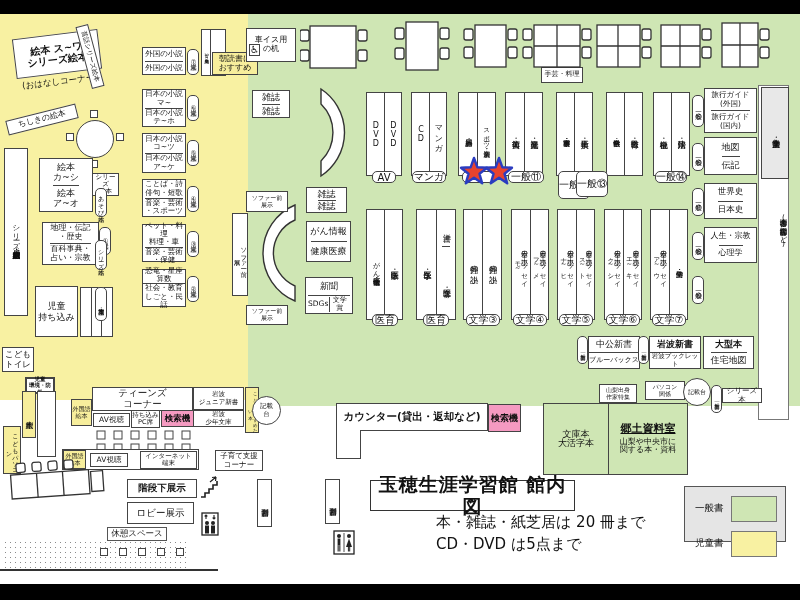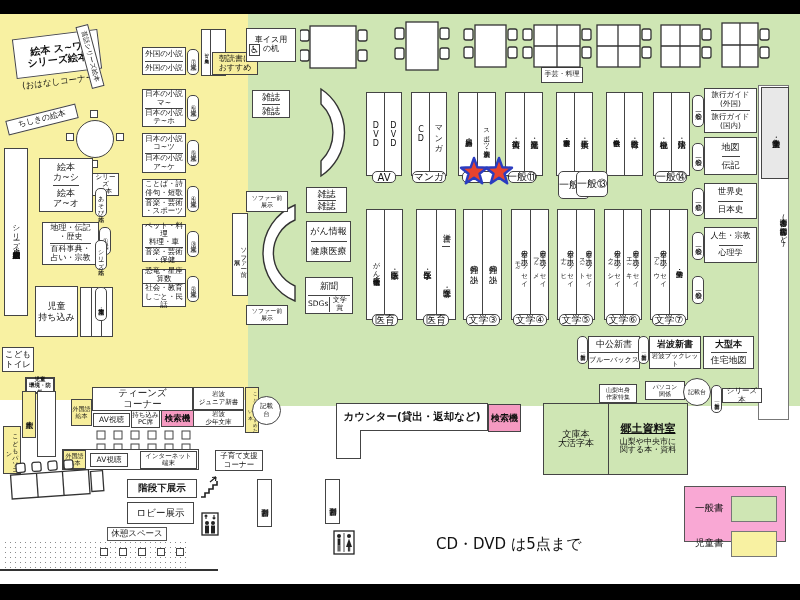--- a/index.html
+++ b/index.html
@@ -232,21 +232,21 @@
   <div class="abs tag" style="left:412px;top:171px;width:34px;height:12px">マンガ</div>
   <div class="abs pair" style="left:458px;top:92px;width:38px;height:84px">
     <div class="cell v" style="font-size:7px">日本語・外国語</div>
     <div class="cell v" style="font-size:6.5px">スポーツ・音楽・演劇</div>
   </div>
   <div class="abs tag" style="left:462px;top:171px;width:32px;height:12px"></div>
   <div class="abs pair" style="left:505px;top:92px;width:38px;height:84px">
     <div class="cell v">芸術・美術</div>
     <div class="cell v">観光・産業</div>
   </div>
-  <div class="abs tag" style="left:508px;top:171px;width:28px;height:12px">一般⑪</div>
+  <div class="abs tag" style="left:508px;top:171px;width:36px;height:12px">一般⑪</div>
   <div class="abs pair" style="left:556px;top:92px;width:37px;height:84px">
     <div class="cell v" style="font-size:7px">手芸・料理・家事</div>
     <div class="cell v">技術・工業</div>
   </div>
   <div class="abs tag" style="left:558px;top:171px;width:32px;height:28px">一般⑫</div>
   <div class="abs pair" style="left:606px;top:92px;width:37px;height:84px">
     <div class="cell v" style="font-size:7px">数学・自然科学</div>
     <div class="cell v">民俗・教育</div>
   </div>
   <div class="abs tag" style="left:576px;top:171px;width:32px;height:26px">一般⑬</div>
@@ -458,21 +458,23 @@
         <rect x="4.6" y="8.5" width="2.8" height="7"></rect>
         <rect x="4.6" y="15.5" width="1.1" height="6"></rect>
         <rect x="6.3" y="15.5" width="1.1" height="6"></rect>
       <circle cx="16" cy="6" r="2"></circle>
         <path d="M16,8.5 L19,17 h-6 Z"></path>
         <rect x="14.9" y="16" width="1" height="5.5"></rect>
         <rect x="16.2" y="16" width="1" height="5.5"></rect>
     </g>
   </svg>
 
+  <div class="abs bx" style="left:370px;top:480px;width:205px;height:31px;font-size:19px;font-weight:bold;border:1.5px solid #333;letter-spacing:1px">玉穂生涯学習館 館内図</div>
+  <div class="abs nb" style="left:436px;top:513px;width:230px;font-size:15px">本・雑誌・紙芝居は 20 冊まで</div>
   <div class="abs nb" style="left:436px;top:535px;width:230px;font-size:15px">CD・DVD は5点まで</div>
 
-  <div class="abs" style="left:684px;top:486px;width:102px;height:56px;background:#f9a8d4;border:1.5px solid #555;box-sizing:border-box">
+  <div class="abs" style="left:684px;top:486px;width:102px;height:56px;background:#e5e5e5;border:1.5px solid #555;box-sizing:border-box">
     <span class="abs nb" style="left:10px;top:15px;font-size:9.5px">一般書</span>
     <div class="abs zg" style="left:46px;top:9px;width:46px;height:26px;border:1px solid #777"></div>
     <span class="abs nb" style="left:10px;top:50px;font-size:9.5px">児童書</span>
     <div class="abs zy" style="left:46px;top:44px;width:46px;height:26px;border:1px solid #777"></div>
   </div>
 </div>
 
 </body></html>

